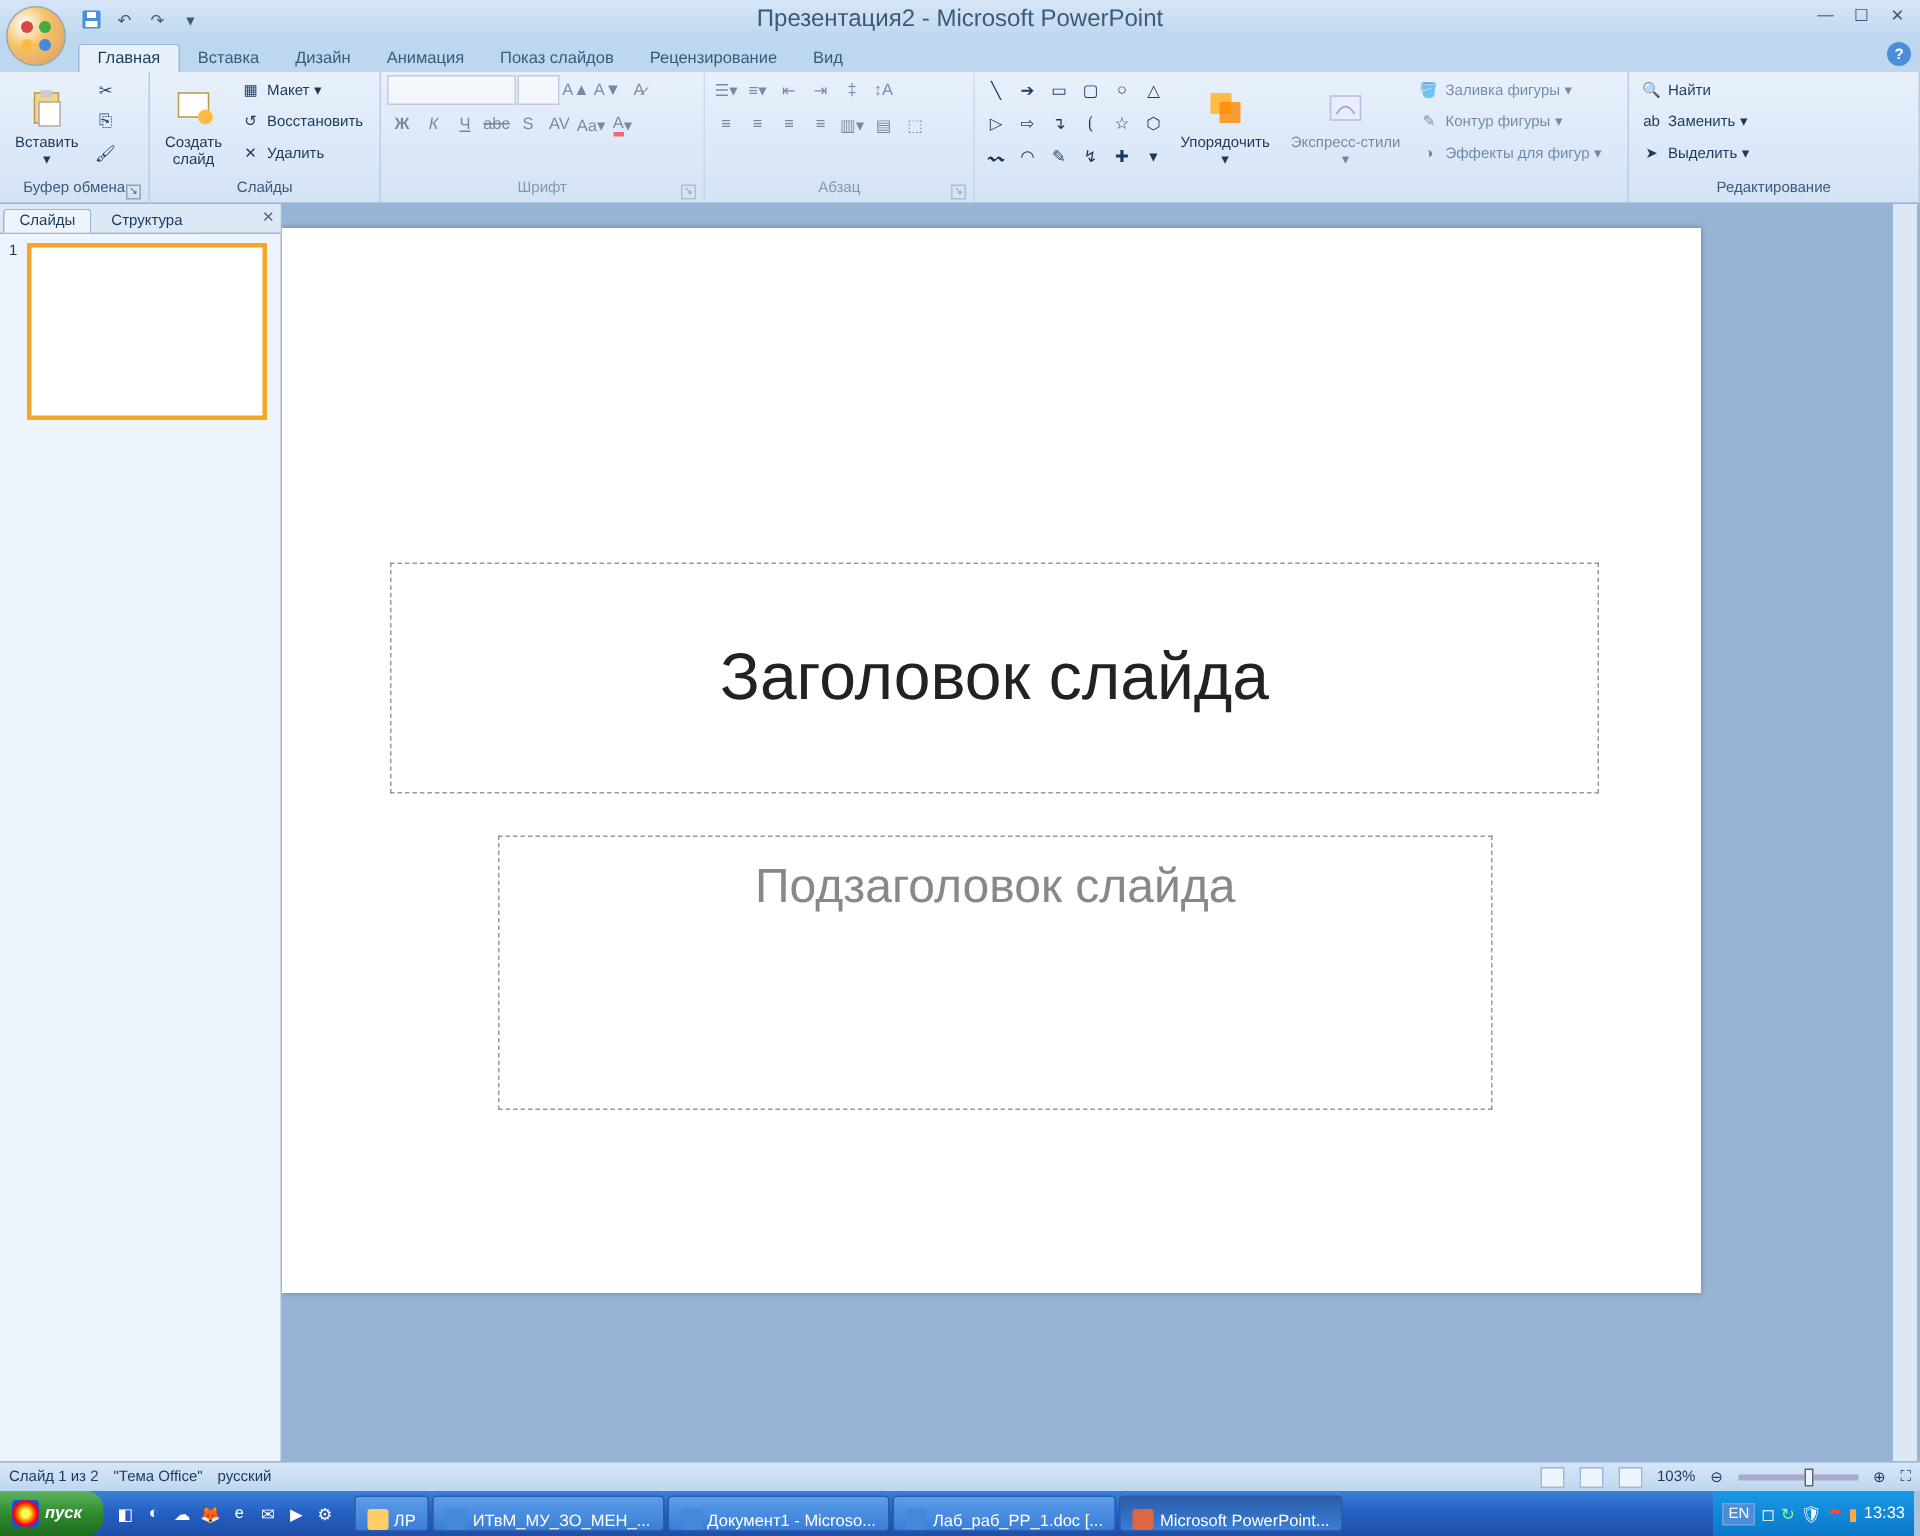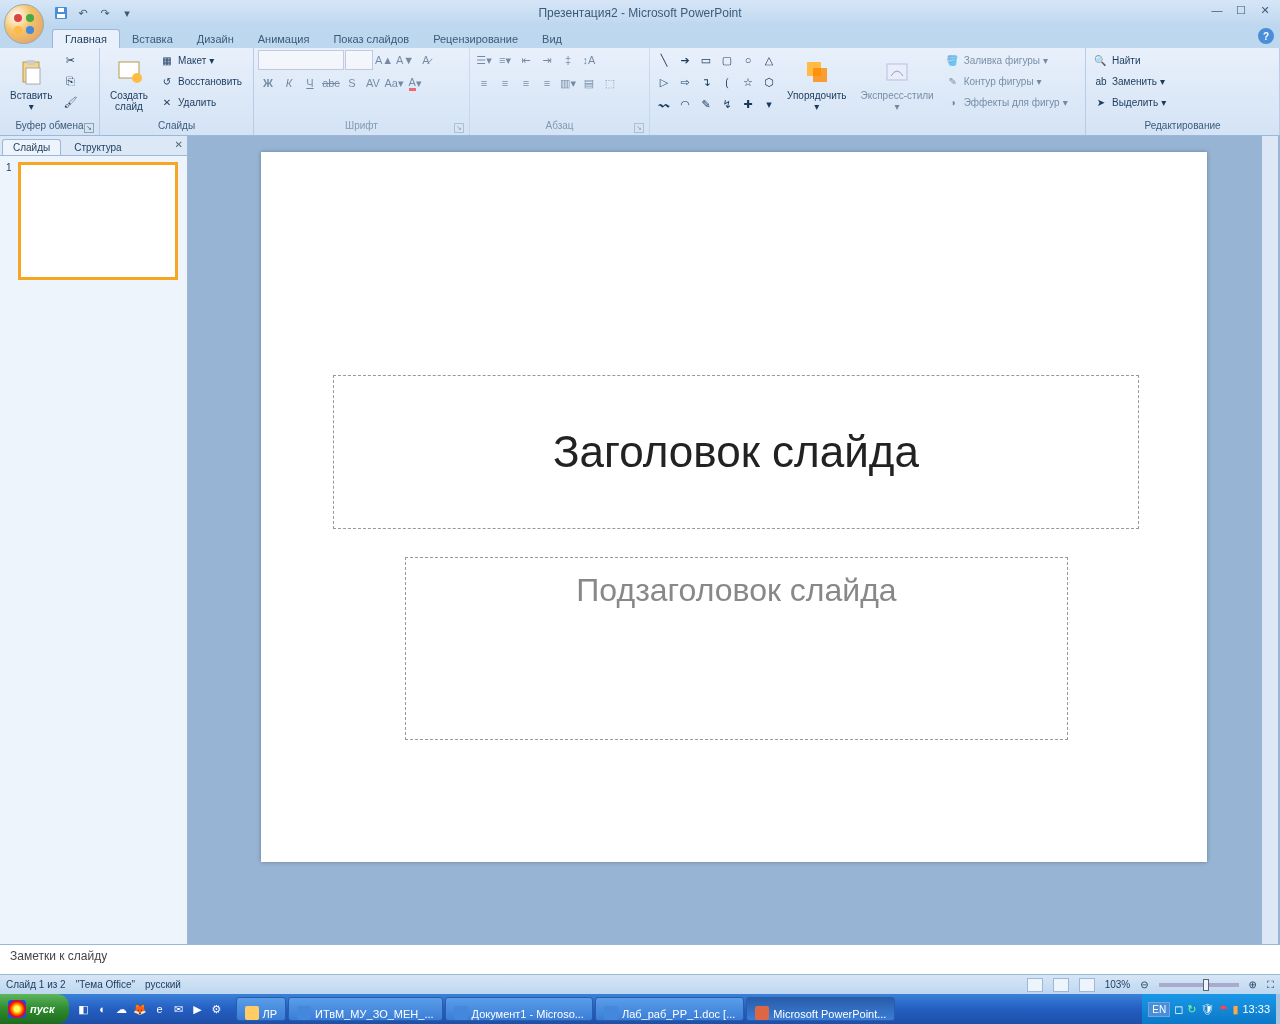--- a/index.html
+++ b/index.html
@@ -2,21 +2,21 @@
 <html><head>
 <meta charset="utf-8">
 <style>
 * { margin:0; padding:0; box-sizing:border-box; font-family:"Segoe UI",Tahoma,sans-serif; }
 body { width:1280px; height:1024px; overflow:hidden; background:#a6c4e0; font-size:11px; }
 .titlebar { height:26px; background:linear-gradient(#d7e6f7,#bdd7ef); display:flex; align-items:center; position:relative; }
 .office-btn { width:40px; height:40px; border-radius:50%; background:radial-gradient(circle at 30% 30%,#fff,#f5c36a 40%,#d96); position:absolute; left:4px; top:4px; z-index:10; border:1px solid #9aa; display:flex; align-items:center; justify-content:center; }
 .office-btn svg { width:24px; height:24px; }
 .qat { margin-left:52px; display:flex; gap:4px; align-items:center; }
 .qat-btn { width:18px; height:18px; display:flex; align-items:center; justify-content:center; color:#3b5b7a; }
-.title-text { position:absolute; left:50%; transform:translateX(-50%); color:#3b5b7a; font-size:12px; }
+.title-text { position:absolute; left:50%; transform:translateX(-50%); color:#3b5b7a; font-size:16px; }
 .win-controls { position:absolute; right:4px; top:2px; display:flex; gap:2px; }
 .win-btn { width:22px; height:16px; display:flex; align-items:center; justify-content:center; color:#3b5b7a; }
 .tabstrip { height:22px; background:linear-gradient(#bdd7ef,#bdd7ef); display:flex; align-items:flex-end; padding-left:52px; position:relative; }
 .tab { padding:3px 12px; color:#3b5b7a; font-size:11px; cursor:pointer;margin-top:32px; }
 .tab.active { background:#e8f0fb; border:1px solid #9bb8d9; border-bottom:none; border-radius:3px 3px 0 0; color:#1a3a5c; }
 .help-btn { position:absolute; right:6px; top:2px; width:16px; height:16px; border-radius:50%; background:#4a8ed8; color:#fff; display:flex; align-items:center; justify-content:center; font-size:10px; font-weight:bold; }
 .ribbon { height:88px; background:linear-gradient(#e8f0fb,#d4e3f5); border-bottom:1px solid #9bb8d9; display:flex; }
 .group { border-right:1px solid #b8cde5; display:flex; flex-direction:column; padding:2px 4px 1px; }
 .group-body { flex:1; display:flex; align-items:flex-start; gap:2px; }
 .group-label { height:14px; text-align:center; font-size:10px; color:#3b5b7a; position:relative; }
@@ -38,21 +38,21 @@
 .main-row { flex:1; display:flex; overflow:hidden; }
 .sidepanel { width:188px; background:#eef4fb; border-right:1px solid #9bb8d9; display:flex; flex-direction:column; }
 .sidetabs { height:20px; display:flex; border-bottom:1px solid #9bb8d9; align-items:flex-end; position:relative; background:#dce8f5; }
 .sidetab { padding:2px 10px; font-size:10px; color:#1a3a5c; border:1px solid #9bb8d9; border-bottom:none; background:#eef4fb; margin-left:2px; border-radius:3px 3px 0 0; }
 .sidetab.inactive { background:#dce8f5; border-color:transparent; }
 .sidetab-close { position:absolute; right:4px; top:3px; font-size:10px; color:#567; }
 .thumbs { flex:1; padding:6px; }
 .thumb-item { display:flex; gap:4px; }
 .thumb-num { font-size:10px; color:#1a3a5c; width:8px; }
 .thumb { width:160px; height:118px; background:#fff; border:3px solid #f5a623; }
-.canvas-area { flex:1; background:#97b4d4; display:flex; justify-content:center; align-items:flex-start; padding-top:16px; overflow:auto; position:relative; }
+.canvas-area { flex:1; background:#97b4d4; display:flex; justify-content:flex-start; align-items:flex-start; padding-top:16px; overflow:auto; position:relative; }
 .canvas-scroll { position:absolute; right:2px; top:0; bottom:0; width:16px; background:#dce8f5; }
 .slide { width:946px; height:710px; background:#fff; box-shadow:0 0 4px rgba(0,0,0,.3); position:relative; }
 .placeholder { position:absolute; border:1px dashed #999; display:flex; align-items:center; justify-content:center; }
 .ph-title { left:72px; top:223px; width:806px; height:154px; font-size:44px; color:#222; }
 .ph-sub { left:144px; top:405px; width:663px; height:183px; font-size:32px; color:#888; align-items:flex-start; padding-top:14px; }
 .notes { height:30px; background:#fff; border-top:1px solid #9bb8d9; padding:4px 10px; font-size:12px; color:#444; }
 
 .statusbar { position:absolute; bottom:0; left:0; right:0; height:20px; background:linear-gradient(#d7e6f7,#bdd7ef); display:flex; align-items:center; font-size:10px; color:#1a3a5c; padding:0 6px; gap:10px; border-top:1px solid #9bb8d9; }
 .statusbar .spacer { flex:1; }
 .view-btn { width:16px; height:14px; border:1px solid #9bb8d9; background:#eef4fb; }
@@ -318,21 +318,20 @@
         <div class="placeholder ph-title">
             <span>Заголовок слайда</span>
           </div>
         <div class="placeholder ph-sub">
             <span>Подзаголовок слайда</span>
           </div>
       </div>
       <div class="canvas-scroll"></div>
     </div>
   </div>
-  <div class="notes">Заметки к слайду</div>
 </div>
 
 <div class="statusbar">
   <span>Слайд 1 из 2</span>
   <span>"Тема Office"</span>
   <span>русский</span>
   <span class="spacer"></span>
   <div class="view-btn"></div>
   <div class="view-btn"></div>
   <div class="view-btn"></div>

